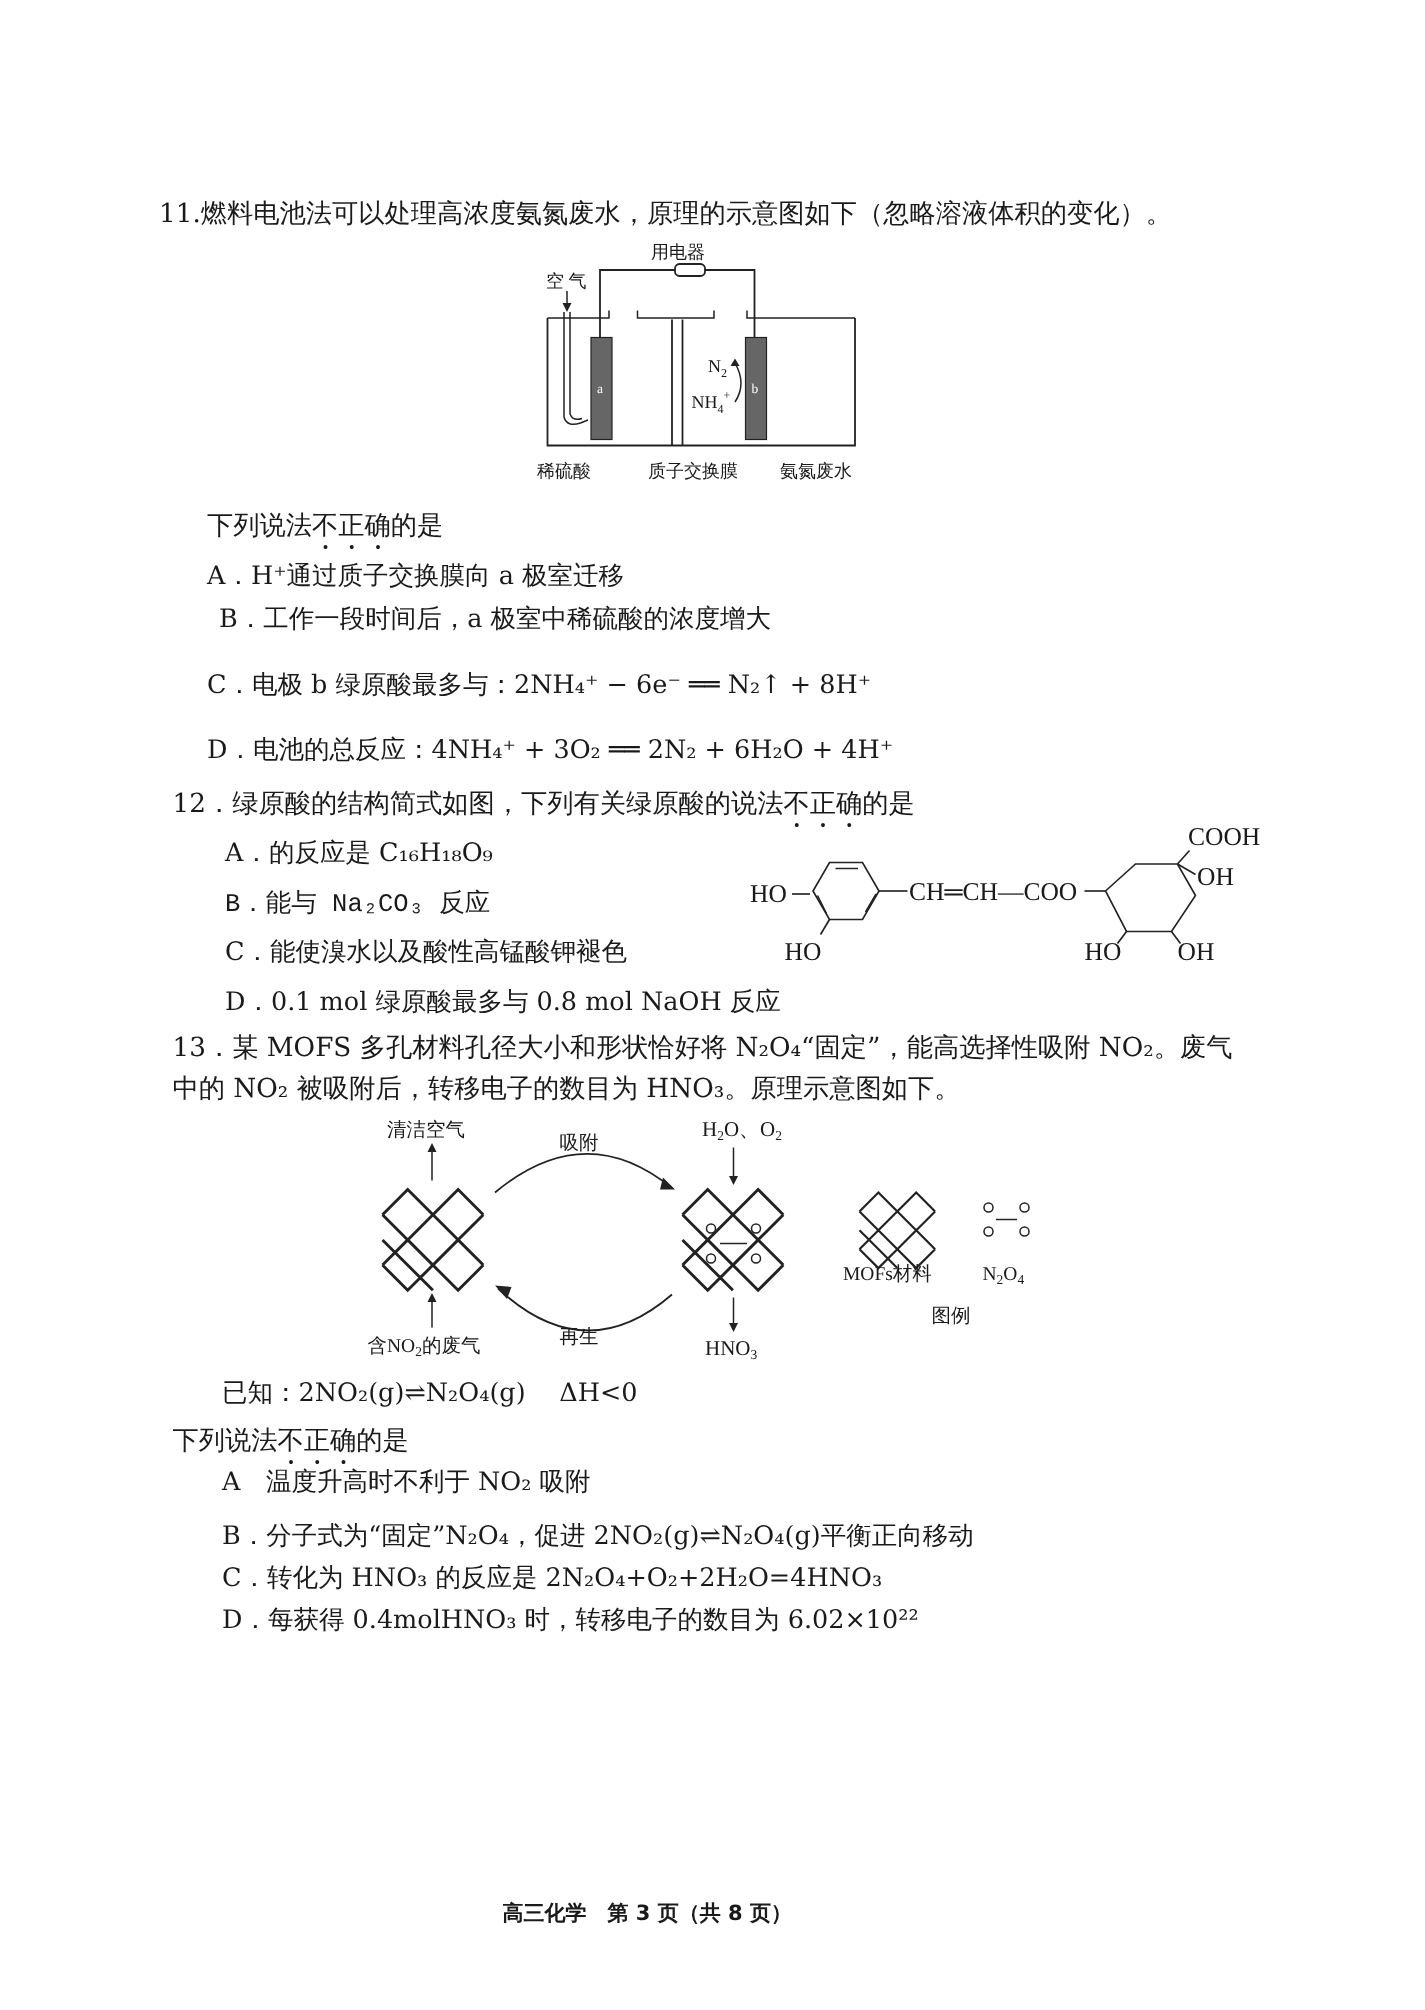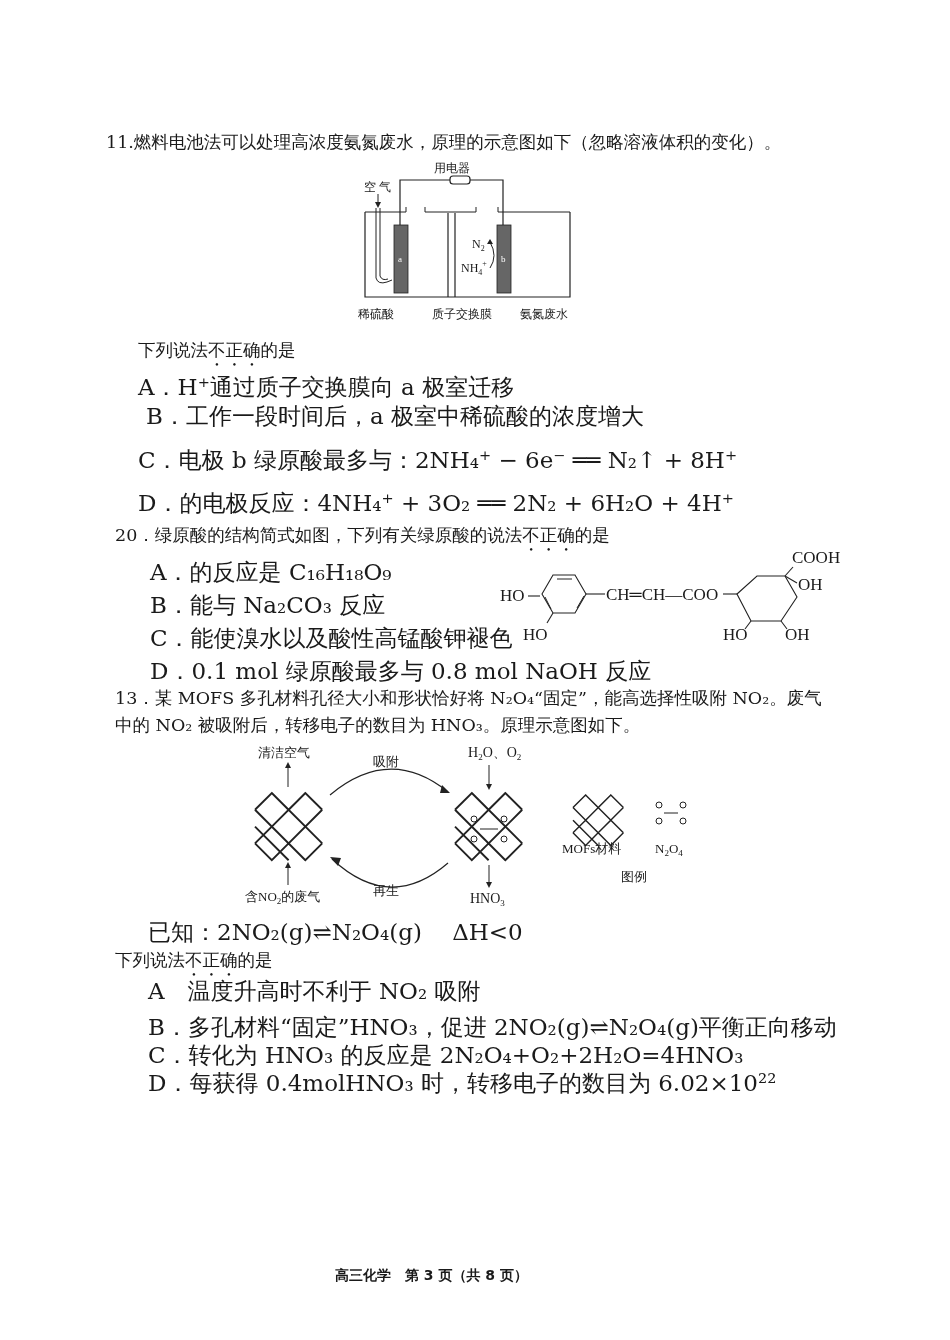--- a/index.html
+++ b/index.html
@@ -1,20 +1,20 @@
 <!DOCTYPE html>
 <html><head>
 <meta charset="utf-8">
 <style>
   html,body{margin:0;padding:0;background:#fff;}
   body{width:950px;height:1340px;position:relative;overflow:hidden;
        font-family:"DejaVu Serif","Liberation Serif",serif;color:#1a1a1a;font-size:17px;}
   .abs{position:absolute;white-space:nowrap;}
   .q{font-size:17.5px;}
-  .opt{font-size:23px;}
+  .opt{font-size:17px;}
   .dot{text-emphasis:dot;-webkit-text-emphasis:dot;text-emphasis-position:under;-webkit-text-emphasis-position:under;}
   .footer{font-family:"DejaVu Sans","Liberation Sans",sans-serif;font-weight:bold;font-size:14px;}
   svg{position:absolute;overflow:visible;}
   svg text{font-family:"Liberation Serif","DejaVu Serif",serif;fill:#1a1a1a;}
 </style>
 </head>
 <body>
 
 <div class="abs q" style="left:106px;top:130px;">11.燃料电池法可以处理高浓度氨氮废水，原理的示意图如下（忽略溶液体积的变化）。</div>
 
@@ -52,27 +52,27 @@
   <text x="92" y="158" font-size="12">质子交换膜</text>
   <text x="180" y="158" font-size="12">氨氮废水</text>
 </svg>
 
 <div class="abs q" style="left:138px;top:338px;">
   <span>下列说法</span><span class="dot">不正确</span><span>的是</span>
 </div>
 <div class="abs opt" style="left:138px;top:372px;">A．H⁺通过质子交换膜向 a 极室迁移</div>
 <div class="abs opt" style="left:146px;top:401px;">B．工作一段时间后，a 极室中稀硫酸的浓度增大</div>
 <div class="abs opt" style="left:138px;top:445px;">C．电极 b 绿原酸最多与：2NH₄⁺ − 6e⁻ ══ N₂↑ + 8H⁺</div>
-<div class="abs opt" style="left:138px;top:488px;">D．的电极反应：4NH₄⁺ + 3O₂ ══ 2N₂ + 6H₂O + 4H⁺</div>
+<div class="abs opt" style="left:138px;top:488px;">D．电池的总反应：4NH₄⁺ + 3O₂ ══ 2N₂ + 6H₂O + 4H⁺</div>
 
 <div class="abs q" style="left:115px;top:523px;">
-  <span>20．绿原酸的结构简式如图，下列有关绿原酸的说法</span><span class="dot">不正确</span><span>的是</span>
+  <span>12．绿原酸的结构简式如图，下列有关绿原酸的说法</span><span class="dot">不正确</span><span>的是</span>
 </div>
 <div class="abs opt" style="left:150px;top:557px;">A．的反应是 C₁₆H₁₈O₉</div>
-<div class="abs opt" style="left:150px;top:590px;">B．能与 Na₂CO₃ 反应</div>
+<div class="abs opt" style="left:150px;top:590px;font-family:Liberation Mono, monospace;">B．能与 Na₂CO₃ 反应</div>
 <div class="abs opt" style="left:150px;top:623px;">C．能使溴水以及酸性高锰酸钾褪色</div>
 <div class="abs opt" style="left:150px;top:656px;">D．0.1 mol 绿原酸最多与 0.8 mol NaOH 反应</div>
 
 <svg style="left:495px;top:545px;" width="360" height="105" viewBox="0 0 360 105">
   <text x="5" y="56" font-size="17">HO</text>
   <line x1="33" y1="51" x2="45" y2="51" stroke="#222" stroke-width="1.1"></line>
 
   <polygon points="58,30 80,30 91,49 80,68 58,68 47,49" fill="none" stroke="#222" stroke-width="1.1"></polygon>
   <line x1="62" y1="34" x2="77" y2="34" stroke="#222" stroke-width="1"></line>
   <line x1="82" y1="63" x2="89" y2="51" stroke="#222" stroke-width="1"></line>
@@ -150,17 +150,17 @@
   <text x="332" y="118" font-size="13">MOFs材料</text>
   <text x="425" y="118" font-size="13">N<tspan font-size="9" dy="3">2</tspan><tspan dy="-3">O</tspan><tspan font-size="9" dy="3">4</tspan></text>
   <text x="391" y="146" font-size="13">图例</text>
 </svg>
 
 <div class="abs opt" style="left:148px;top:917px;">已知：2NO₂(g)⇌N₂O₄(g)　 ΔH&lt;0</div>
 <div class="abs q" style="left:115px;top:948px;">
   <span>下列说法</span><span class="dot">不正确</span><span>的是</span>
 </div>
 <div class="abs opt" style="left:148px;top:976px;">A　温度升高时不利于 NO₂ 吸附</div>
-<div class="abs opt" style="left:148px;top:1012px;">B．多孔材料“固定”HNO₃，促进 2NO₂(g)⇌N₂O₄(g)平衡正向移动</div>
+<div class="abs opt" style="left:148px;top:1012px;">B．分子式为“固定”N₂O₄，促进 2NO₂(g)⇌N₂O₄(g)平衡正向移动</div>
 <div class="abs opt" style="left:148px;top:1040px;">C．转化为 HNO₃ 的反应是 2N₂O₄+O₂+2H₂O=4HNO₃</div>
 <div class="abs opt" style="left:148px;top:1068px;">D．每获得 0.4molHNO₃ 时，转移电子的数目为 6.02×10²²</div>
 
 <div class="abs footer" style="left:335px;top:1267px;">高三化学　第 3 页（共 8 页）</div>
 
 </body></html>

